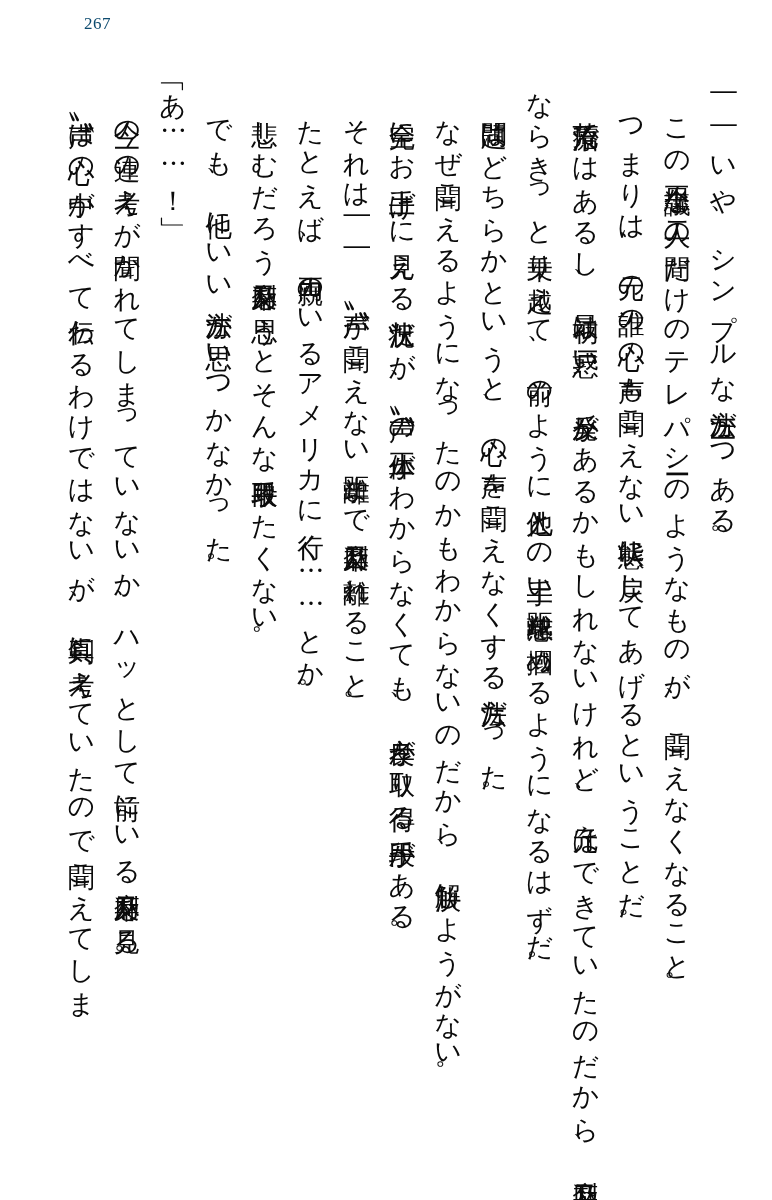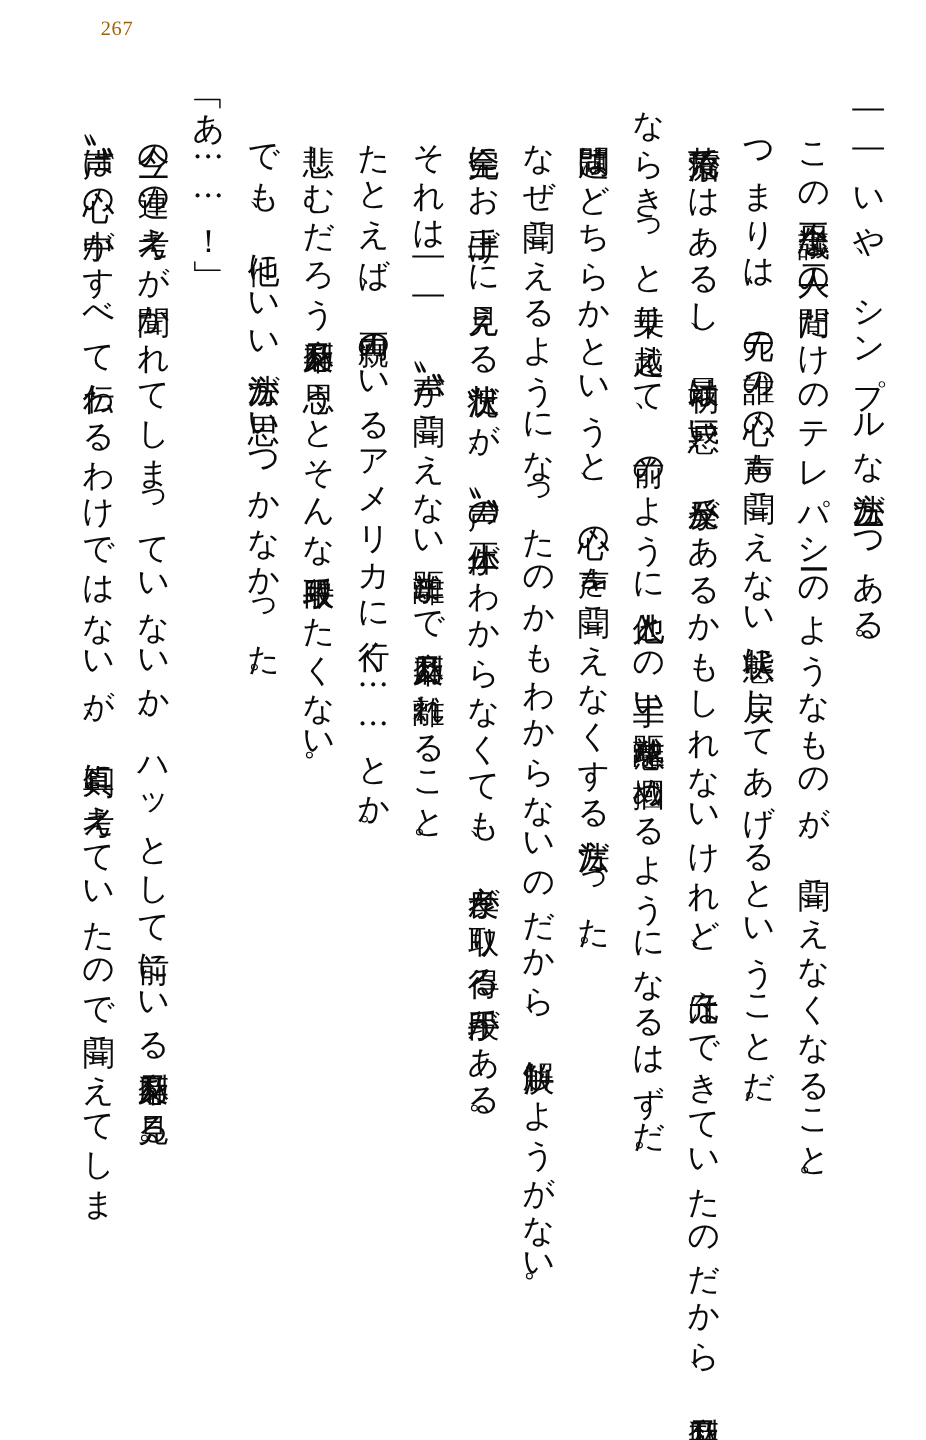--- a/index.html
+++ b/index.html
@@ -18,21 +18,21 @@
     background: #ffffff;
     overflow: hidden;
     box-sizing: border-box;
   }
   .page-number {
     position: absolute;
     top: 14px;
     left: 84px;
     font-size: 17px;
     letter-spacing: 0.5px;
-    color: #a16207;
+    color: #0c4a6e;
     font-family: "Liberation Serif", "DejaVu Serif", serif;
   }
   .text-body {
     position: absolute;
     top: 74px;
     left: 30px;
     right: 26px;
     height: 1090px;
     writing-mode: vertical-rl;
     -webkit-writing-mode: vertical-rl;

